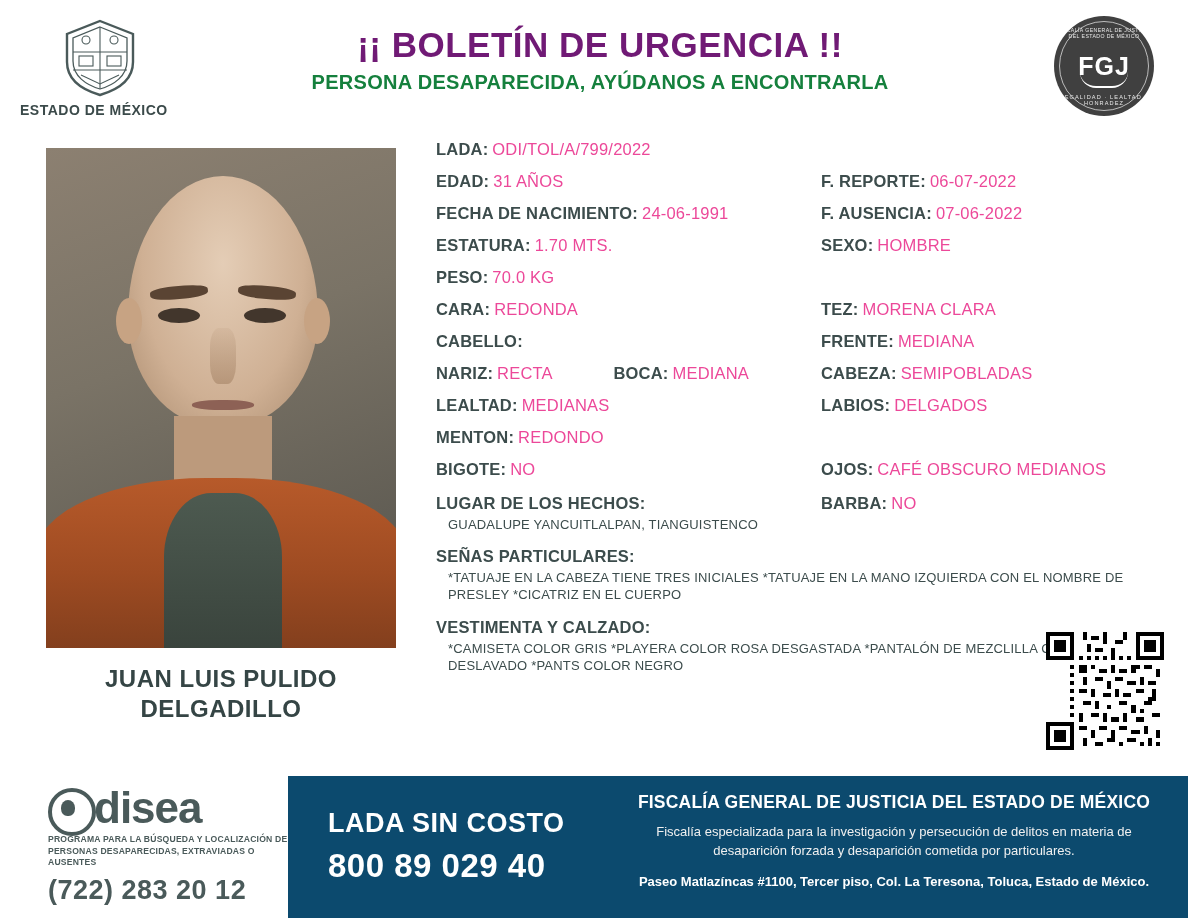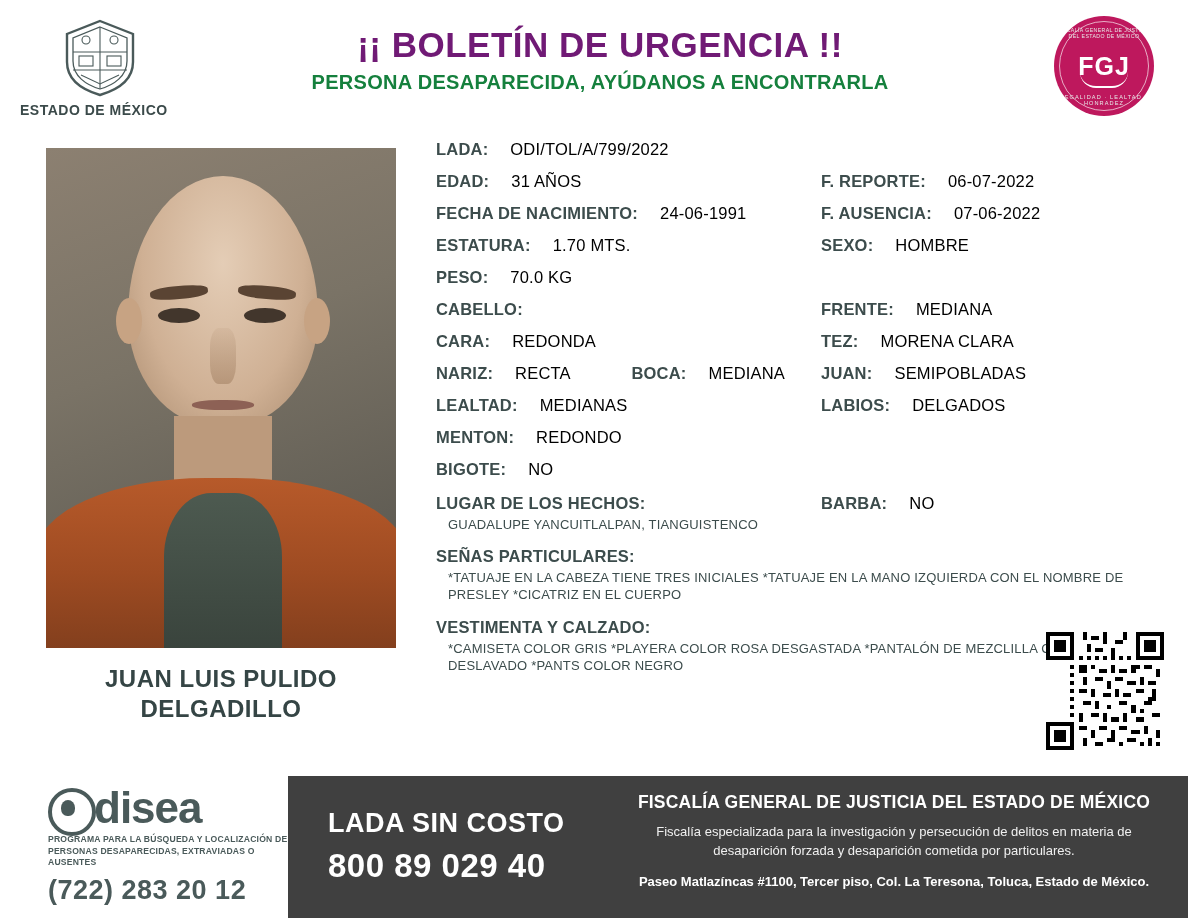--- a/index.html
+++ b/index.html
@@ -73,21 +73,21 @@
     position: absolute;
     right: 32px;
     top: 16px;
     width: 102px;
     height: 102px;
   }
   .fgj-circle {
     width: 100px;
     height: 100px;
     border-radius: 50%;
-    background: #be185d;
+    background: #404040;
     color: #fff;
     position: relative;
     overflow: hidden;
   }
   .fgj-ring {
     position: absolute;
     left: 5px; top: 5px;
     width: 88px; height: 88px;
     border: 1px solid rgba(255,255,255,.65);
     border-radius: 50%;
@@ -243,22 +243,22 @@
     margin-bottom: 13px;
   }
   .col-left { width: 385px; }
   .col-right { width: 345px; }
   .lbl {
     font-weight: bold;
     color: #3c4c4c;
     letter-spacing: .2px;
   }
   .val {
-    color: #000000;
-    margin-left: 22px;
+    color: #ec4899;
+    margin-left: 4px;
     letter-spacing: .2px;
   }
   .inline-pair { display: inline-flex; align-items: baseline; }
   .boca-shift { margin-left: 56px; }
 
   .block {
     margin-top: 2px;
     margin-bottom: 12px;
   }
   .block .lbl { display: block; margin-bottom: 3px; }
@@ -333,21 +333,21 @@
     color: #4a5a5a;
     margin-top: 6px;
     letter-spacing: .5px;
   }
   .footer-bar {
     position: absolute;
     left: 288px;
     top: 0;
     width: 900px;
     height: 142px;
-    background: #404040;
+    background: #0c4a6e;
     color: #ffffff;
   }
   .lada {
     position: absolute;
     left: 40px;
     top: 32px;
     width: 290px;
   }
   .lada-t1 {
     font-size: 27px;
@@ -482,49 +482,49 @@
     </div>
 
     <div class="row">
       <div class="col-right">
         <span class="lbl">PESO:</span><span class="val">70.0 KG</span>
       </div>
     </div>
 
     <div class="row">
       <div class="col-left">
+        <span class="lbl">CARA:</span><span class="val">REDONDA</span>
+      </div>
+      <div class="col-right">
+        <span class="lbl">TEZ:</span><span class="val">MORENA CLARA</span>
+      </div>
+    </div>
+
+    <div class="row">
+      <div class="col-left">
         <span class="lbl">CABELLO:</span><span class="val"></span>
       </div>
       <div class="col-right">
         <span class="lbl">FRENTE:</span><span class="val">MEDIANA</span>
-      </div>
-    </div>
-
-    <div class="row">
-      <div class="col-left">
-        <span class="lbl">CARA:</span><span class="val">REDONDA</span>
-      </div>
-      <div class="col-right">
-        <span class="lbl">TEZ:</span><span class="val">MORENA CLARA</span>
       </div>
     </div>
 
     <div class="row">
       <div class="col-left">
         <span class="inline-pair">
           <span class="lbl">NARIZ:</span>
             <span class="val">RECTA</span>
         </span>
         <span class="inline-pair boca-shift">
           <span class="lbl">BOCA:</span>
             <span class="val">MEDIANA</span>
         </span>
       </div>
       <div class="col-right">
-        <span class="lbl">JUAN:</span><span class="val">SEMIPOBLADAS</span>
+        <span class="lbl">CABEZA:</span><span class="val">SEMIPOBLADAS</span>
       </div>
     </div>
 
     <div class="row">
       <div class="col-left">
         <span class="lbl">LEALTAD:</span><span class="val">MEDIANAS</span>
       </div>
       <div class="col-right">
         <span class="lbl">LABIOS:</span><span class="val">DELGADOS</span>
       </div>
@@ -532,20 +532,23 @@
 
     <div class="row">
       <div class="col-left">
         <span class="lbl">MENTON:</span><span class="val">REDONDO</span>
       </div>
     </div>
 
     <div class="row">
       <div class="col-left">
         <span class="lbl">BIGOTE:</span><span class="val">NO</span>
+      </div>
+      <div class="col-right">
+        <span class="lbl">OJOS:</span><span class="val">CAFÉ OBSCURO MEDIANOS</span>
       </div>
     </div>
 
     <div class="row">
       <div class="col-left">
         <div class="block" style="margin-bottom:0">
           <span class="lbl">LUGAR DE LOS HECHOS:</span>
           <div class="body">GUADALUPE YANCUITLALPAN, TIANGUISTENCO</div>
         </div>
       </div>

